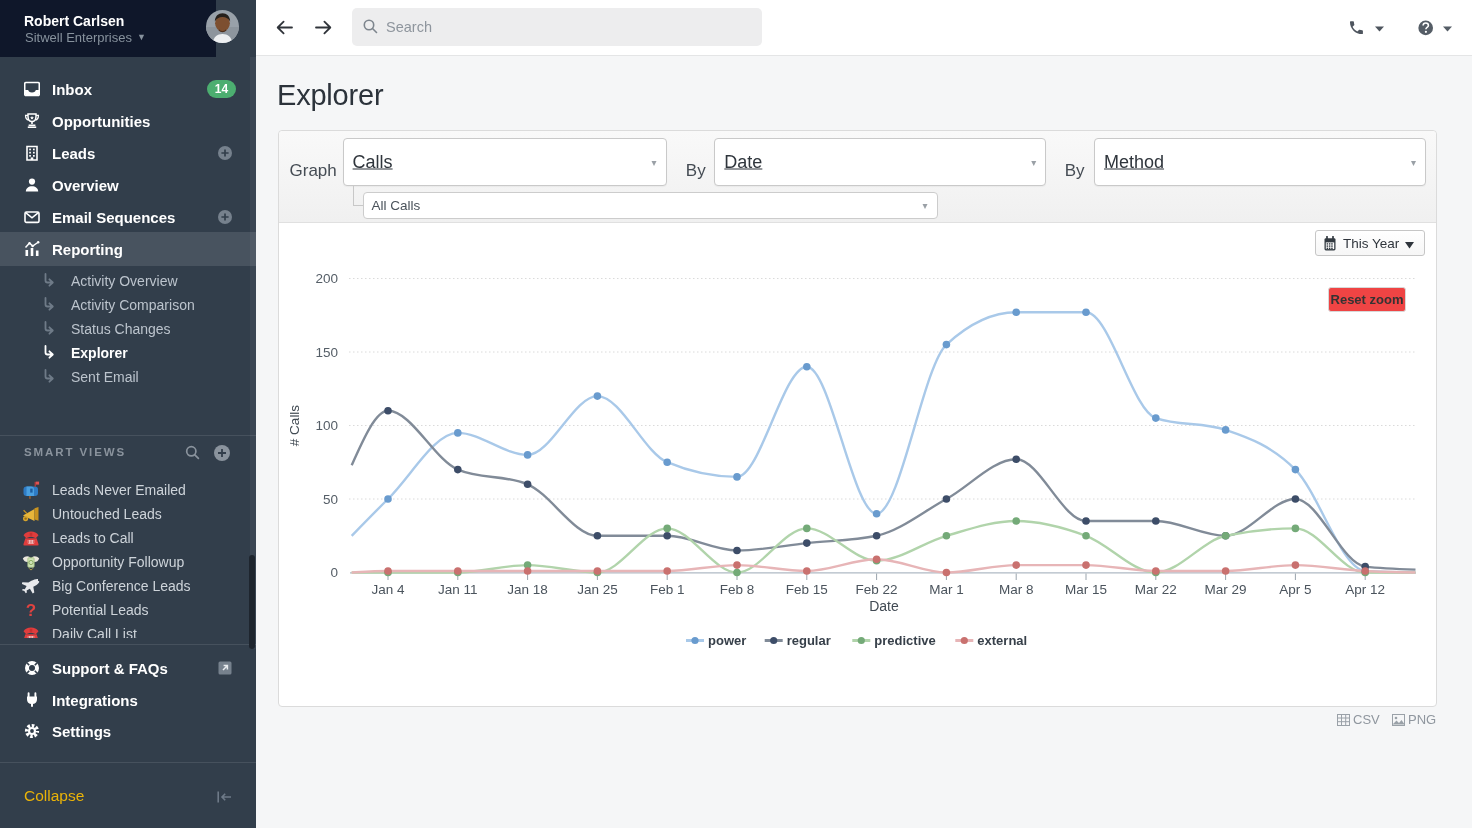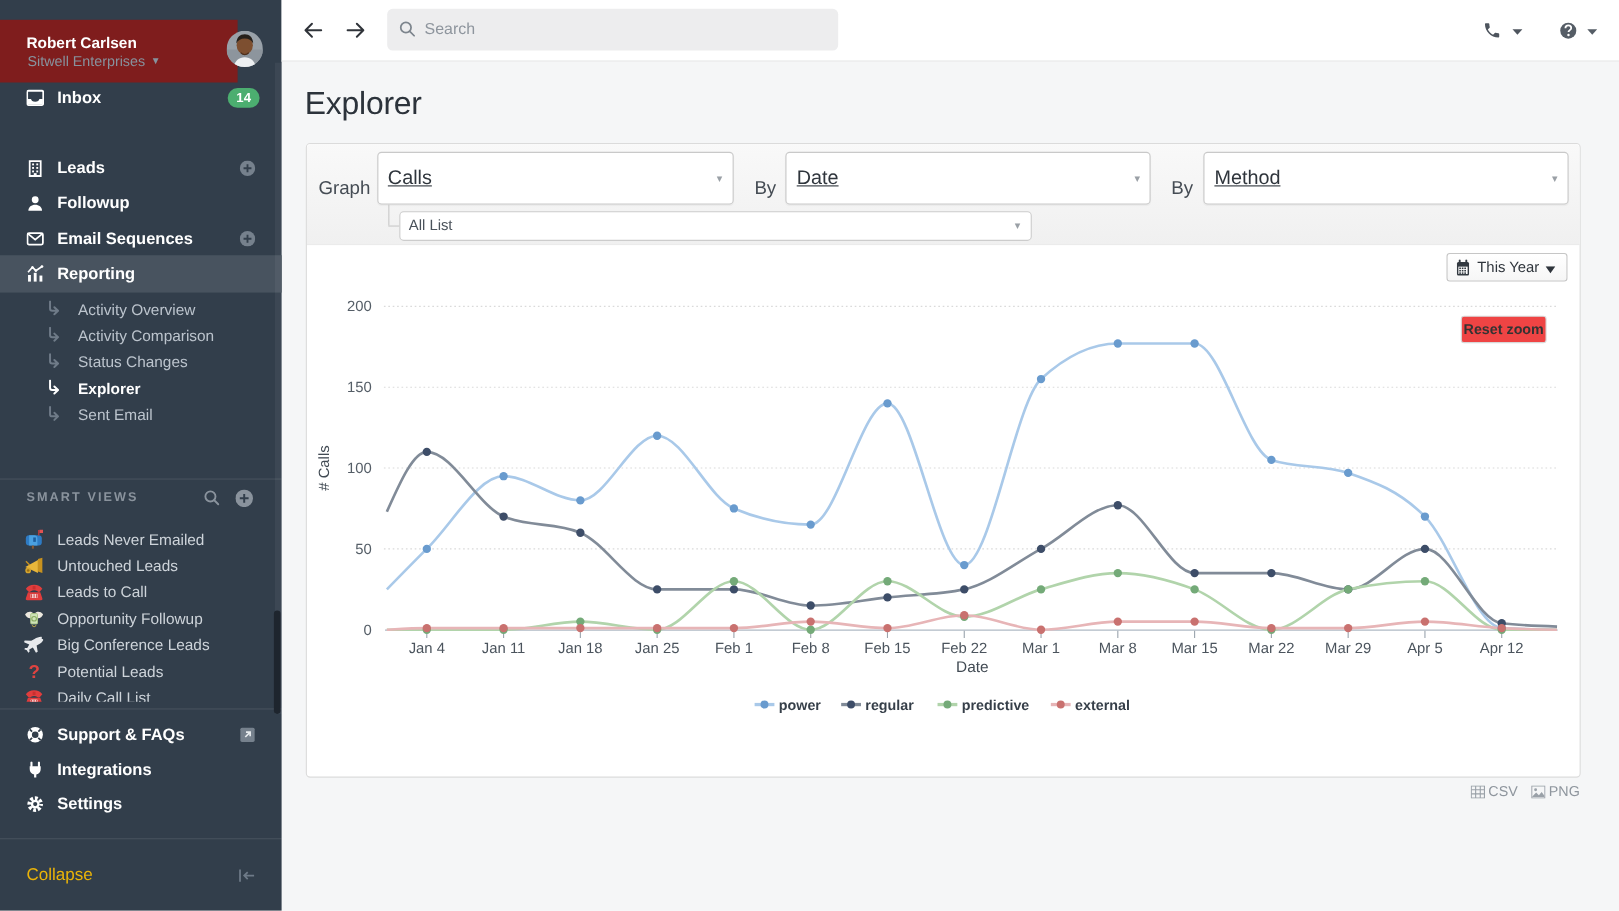--- a/index.html
+++ b/index.html
@@ -1,21 +1,21 @@
 <!DOCTYPE html>
 <html><head>
 <meta charset="utf-8">
 <style>
 * { margin:0; padding:0; box-sizing:border-box; }
 html,body { width:1472px; height:828px; overflow:hidden; font-family:"Liberation Sans", sans-serif; }
 body { background:#f5f6f7; position:relative; }
 
 
 #sidebar { position:absolute; left:0; top:0; width:256px; height:828px; background:#323e4b; }
-#sbhead { position:absolute; left:0; top:18px; width:216px; height:57px; background:#7f1d1d; }
+#sbhead { position:absolute; left:0; top:0; width:216px; height:57px; background:#0f172a; }
 #sbhead .name { position:absolute; left:24px; top:13px; font-size:14px; font-weight:bold; color:#fff; }
 #sbhead .org  { position:absolute; left:25px; top:30px; font-size:13px; color:#87929d; }
 #sbhead .org .car { font-size:9px; position:relative; top:-2px; margin-left:5px; }
 .navrow { position:absolute; left:0; width:256px; height:32px; }
 .navrow .ic { position:absolute; left:24px; top:50%; margin-top:-8px; width:16px; height:16px; }
 .navrow .t  { position:absolute; left:52px; top:50%; transform:translateY(-50%); font-size:15px; font-weight:bold; color:#fff; white-space:nowrap; }
 .badge { position:absolute; left:207px; top:7px; width:29px; height:18px; background:#4cae70; border-radius:9px; color:#fff; font-size:12px; font-weight:bold; text-align:center; line-height:18px; }
 .pluscir { position:absolute; left:218px; top:50%; margin-top:-7px; width:14px; height:14px; }
 .subrow { position:absolute; left:0; width:256px; height:24px;margin-left:18px; }
 .subrow .ar { position:absolute; left:24px; top:4px; width:14px; height:14px; }
@@ -76,20 +76,31 @@
       </svg>
   </div>
   <div class="navrow" style="top:73px;">
       <div class="ic"><svg width="16" height="16" viewBox="0 0 16 16" style="">
           <path d="M2 1.5h12a1.3 1.3 0 0 1 1.3 1.3v10.4a1.3 1.3 0 0 1-1.3 1.3H2a1.3 1.3 0 0 1-1.3-1.3V2.8A1.3 1.3 0 0 1 2 1.5z" fill="none" stroke="#fff" stroke-width="1.6"></path>
           <path d="M1 9h3.2c.3 1.5 1.4 2.4 3.8 2.4S11.5 10.5 11.8 9H15v4a1 1 0 0 1-1 1H2a1 1 0 0 1-1-1z" fill="#fff"></path>
         </svg></div>
       <div class="t">Inbox</div>
       <div class="badge">14</div>
     </div>
+<div class="navrow" style="top:105px;">
+      <div class="ic"><svg width="16" height="16" viewBox="0 0 16 16" style="">
+          <path d="M4 1h8v2.2c0 3-1.4 5.3-4 5.3S4 6.2 4 3.2z" fill="none" stroke="#fff" stroke-width="1.5"></path>
+          <path d="M4 2.4H1.6c0 2.6 1 4.2 3 4.6M12 2.4h2.4c0 2.6-1 4.2-3 4.6" fill="none" stroke="#fff" stroke-width="1.3"></path>
+          <path d="M7.2 8.3h1.6V11H7.2z" fill="#fff"></path>
+          <path d="M4.6 11.5h6.8V13H4.6z" fill="#fff"></path>
+          <path d="M3.8 13.4h8.4V15H3.8z" fill="#fff"></path>
+          <path d="M8 3l.6 1.2 1.3.1-1 .9.3 1.3L8 5.8l-1.2.7.3-1.3-1-.9 1.3-.1z" fill="#fff"></path>
+        </svg></div>
+      <div class="t">Opportunities</div>
+    </div>
 <div class="navrow" style="top:137px;">
       <div class="ic"><svg width="16" height="16" viewBox="0 0 16 16" style="">
           <path d="M3 1.5h10V15H3z" fill="none" stroke="#fff" stroke-width="1.6"></path>
           <g fill="#fff">
             <rect x="5.2" y="3.6" width="1.7" height="1.7"></rect>
             <rect x="9" y="3.6" width="1.7" height="1.7"></rect>
             <rect x="5.2" y="6.8" width="1.7" height="1.7"></rect>
             <rect x="9" y="6.8" width="1.7" height="1.7"></rect>
             <rect x="5.2" y="10" width="1.7" height="1.7"></rect>
             <rect x="9" y="10" width="1.7" height="1.7"></rect>
@@ -100,21 +111,21 @@
       <div class="pluscir"><svg width="14" height="14" viewBox="0 0 14 14" style="">
           <circle cx="7" cy="7" r="7" fill="#76818d"></circle>
           <path d="M7 3.4v7.2M3.4 7h7.2" stroke="#323e4b" stroke-width="1.7"></path>
         </svg></div>
     </div>
 <div class="navrow" style="top:169px;">
       <div class="ic"><svg width="16" height="16" viewBox="0 0 16 16" style="">
           <circle cx="8" cy="4.6" r="3.1" fill="#fff"></circle>
           <path d="M1.8 14.6c0-3.4 2.8-5.4 6.2-5.4s6.2 2 6.2 5.4z" fill="#fff"></path>
         </svg></div>
-      <div class="t">Followup</div>
+      <div class="t">Overview</div>
     </div>
 <div class="navrow" style="top:201px;">
       <div class="ic"><svg width="16" height="16" viewBox="0 0 16 16" style="">
           <rect x="1" y="3" width="14" height="10.4" rx="1.4" fill="none" stroke="#fff" stroke-width="1.6"></rect>
           <path d="M1.6 3.6L8 8.8l6.4-5.2" fill="none" stroke="#fff" stroke-width="1.6"></path>
         </svg></div>
       <div class="t">Email Sequences</div>
       <div class="pluscir"><svg width="14" height="14" viewBox="0 0 14 14" style="">
           <circle cx="7" cy="7" r="7" fill="#76818d"></circle>
           <path d="M7 3.4v7.2M3.4 7h7.2" stroke="#323e4b" stroke-width="1.7"></path>
@@ -319,21 +330,21 @@
         <div class="c">▾</div>
       </div>
     <div class="flabel" style="left:785.7px">By</div>
     <div class="dd" style="left:815px; width:332px">
         <div class="v">Method</div>
         <div class="c">▾</div>
       </div>
     <div id="conn-v"></div>
       <div id="conn-h"></div>
     <div class="sd">
-        <div class="v">All List</div>
+        <div class="v">All Calls</div>
         <div class="c">▾</div>
       </div>
   </div>
 </div>
 
 <svg width="1472" height="828" viewBox="0 0 1472 828" style="position:absolute;left:0;top:0;pointer-events:none" font-family="Liberation Sans, sans-serif">
 <line x1="349" y1="278.5" x2="1416" y2="278.5" stroke="#dadada" stroke-width="1" stroke-dasharray="1.5,2.5"></line>
 <line x1="349" y1="352.0" x2="1416" y2="352.0" stroke="#dadada" stroke-width="1" stroke-dasharray="1.5,2.5"></line>
 <line x1="349" y1="425.5" x2="1416" y2="425.5" stroke="#dadada" stroke-width="1" stroke-dasharray="1.5,2.5"></line>
 <line x1="349" y1="499.0" x2="1416" y2="499.0" stroke="#dadada" stroke-width="1" stroke-dasharray="1.5,2.5"></line>

